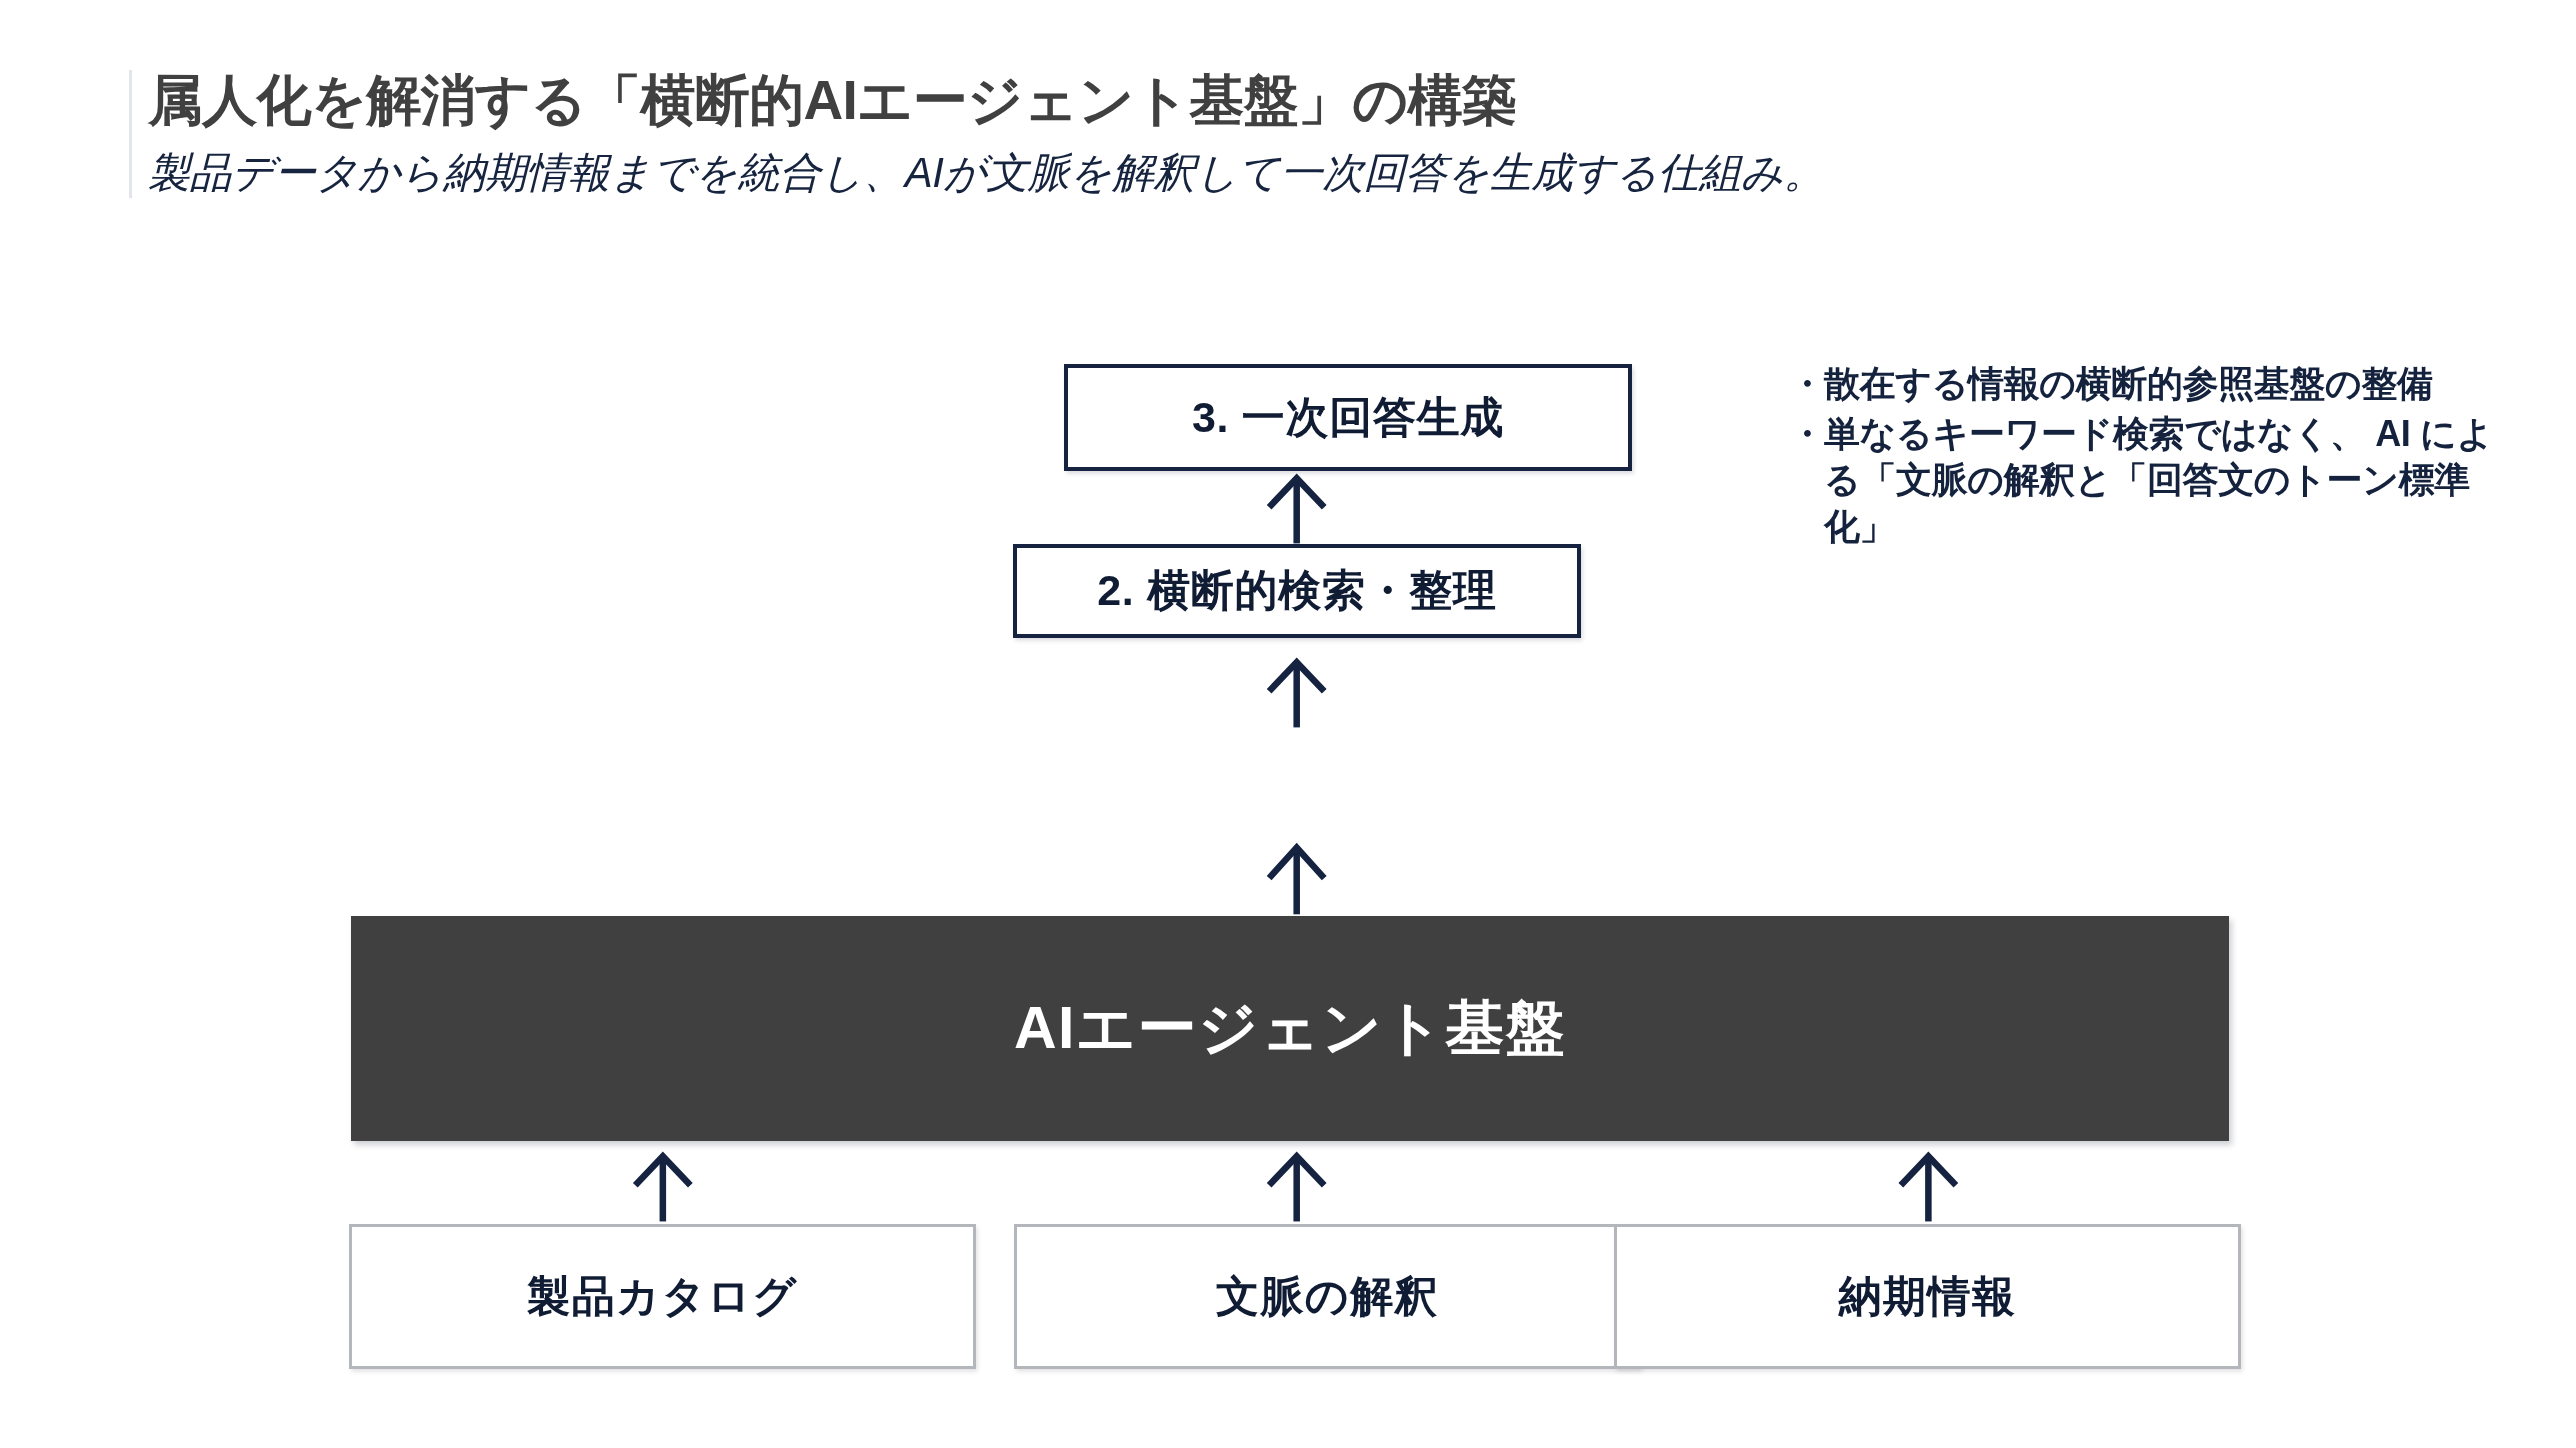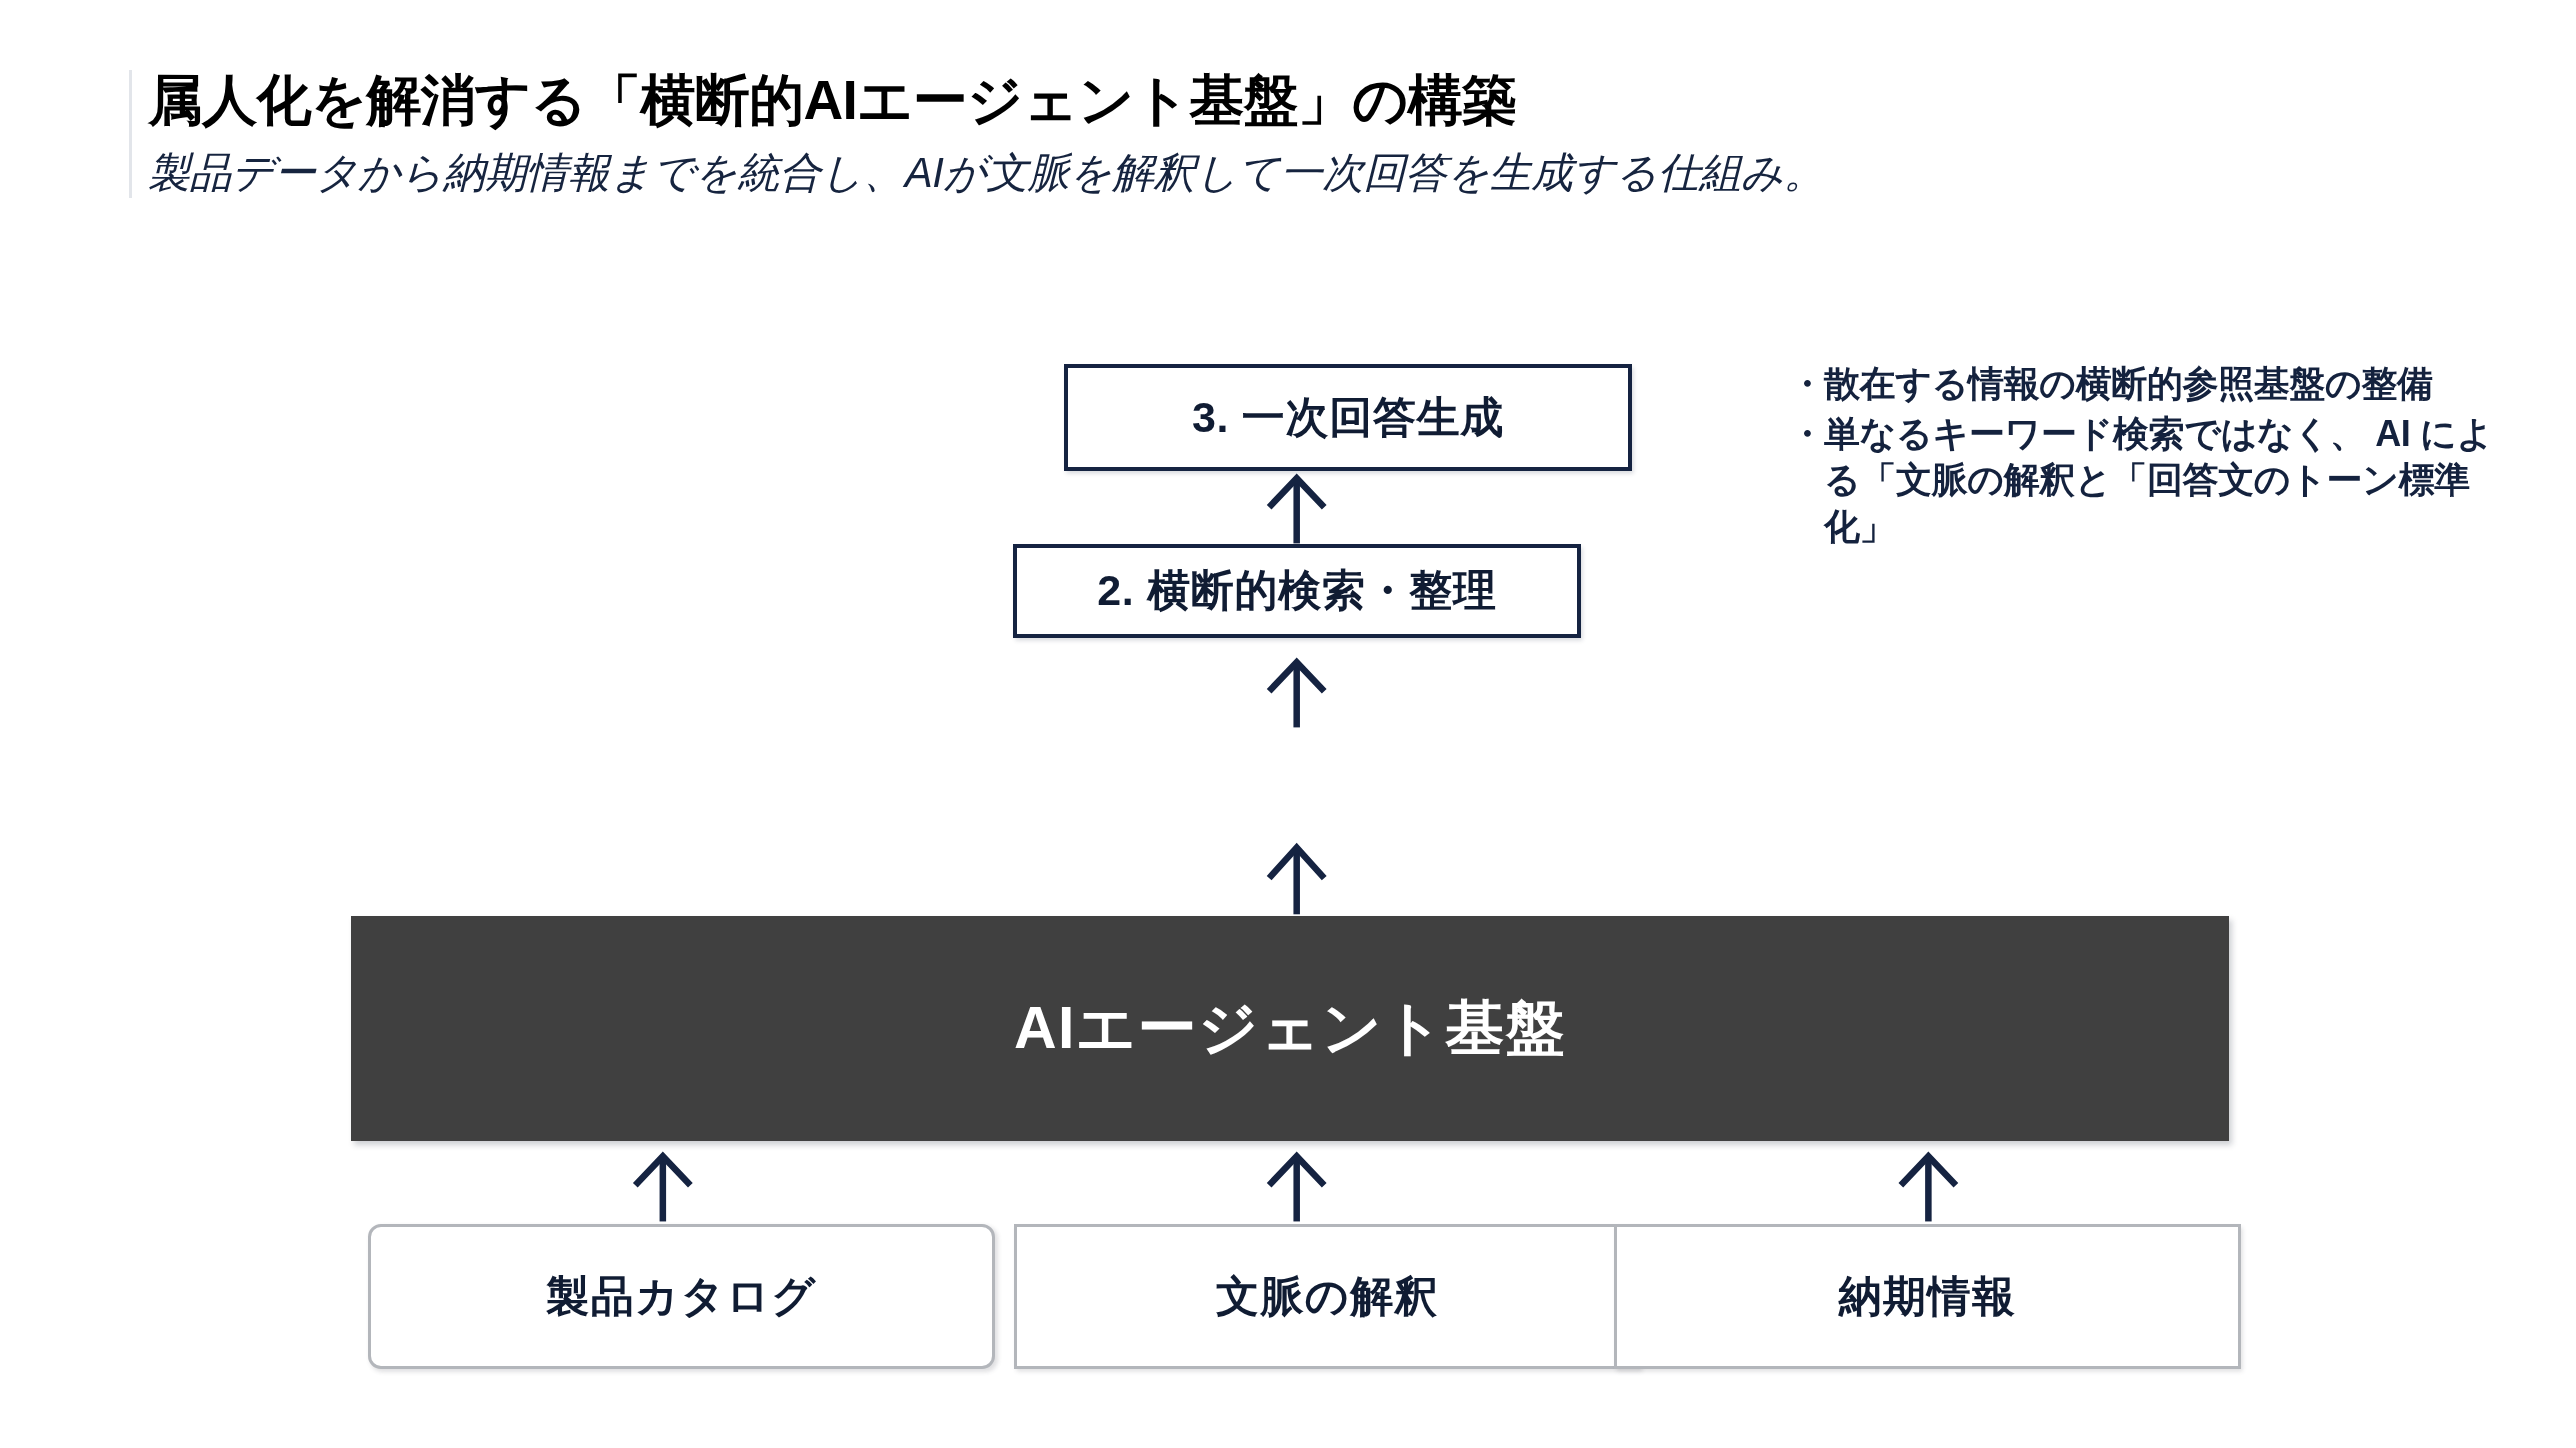--- a/index.html
+++ b/index.html
@@ -31,21 +31,21 @@
     width: 2246px;
     border-left: 3.6px solid #e2e5ea;
     padding-left: 16px;
     box-sizing: border-box;
   }
   .title {
     font-size: 55px;
     font-weight: 700;
     line-height: 1.12;
     letter-spacing: -0.7px;
-    color: #000000;
+    color: #404040;
     white-space: nowrap;
   }
   .subtitle {
     margin-top: 16px;
     font-size: 42px;
     font-weight: 400;
     line-height: 1.2;
     letter-spacing: -0.4px;
     color: #16243f;
     white-space: nowrap;
@@ -118,21 +118,21 @@
     justify-content: center;
     box-shadow: 2.2px 2.9px 4.3px rgba(60,65,75,0.16);
   }
   .src-box .lbl {
     font-size: 43px;
     font-weight: 700;
     color: #101c33;
     letter-spacing: 1.4px;
     white-space: nowrap;
   }
-  #box-src-0 { left: 368px;  top: 1224px; width: 627px; height: 145px; border-radius: 13px; }
+  #box-src-0 { left: 349px;  top: 1224px; width: 627px; height: 145px; }
   #box-src-1 { left: 1014px; top: 1224px; width: 627px; height: 145px; }
   #box-src-2 { left: 1614px; top: 1224px; width: 627px; height: 145px; }
 
   
   .bullets {
     position: absolute;
     left: 1789px;
     top: 361px;
     width: 739px;
   }

